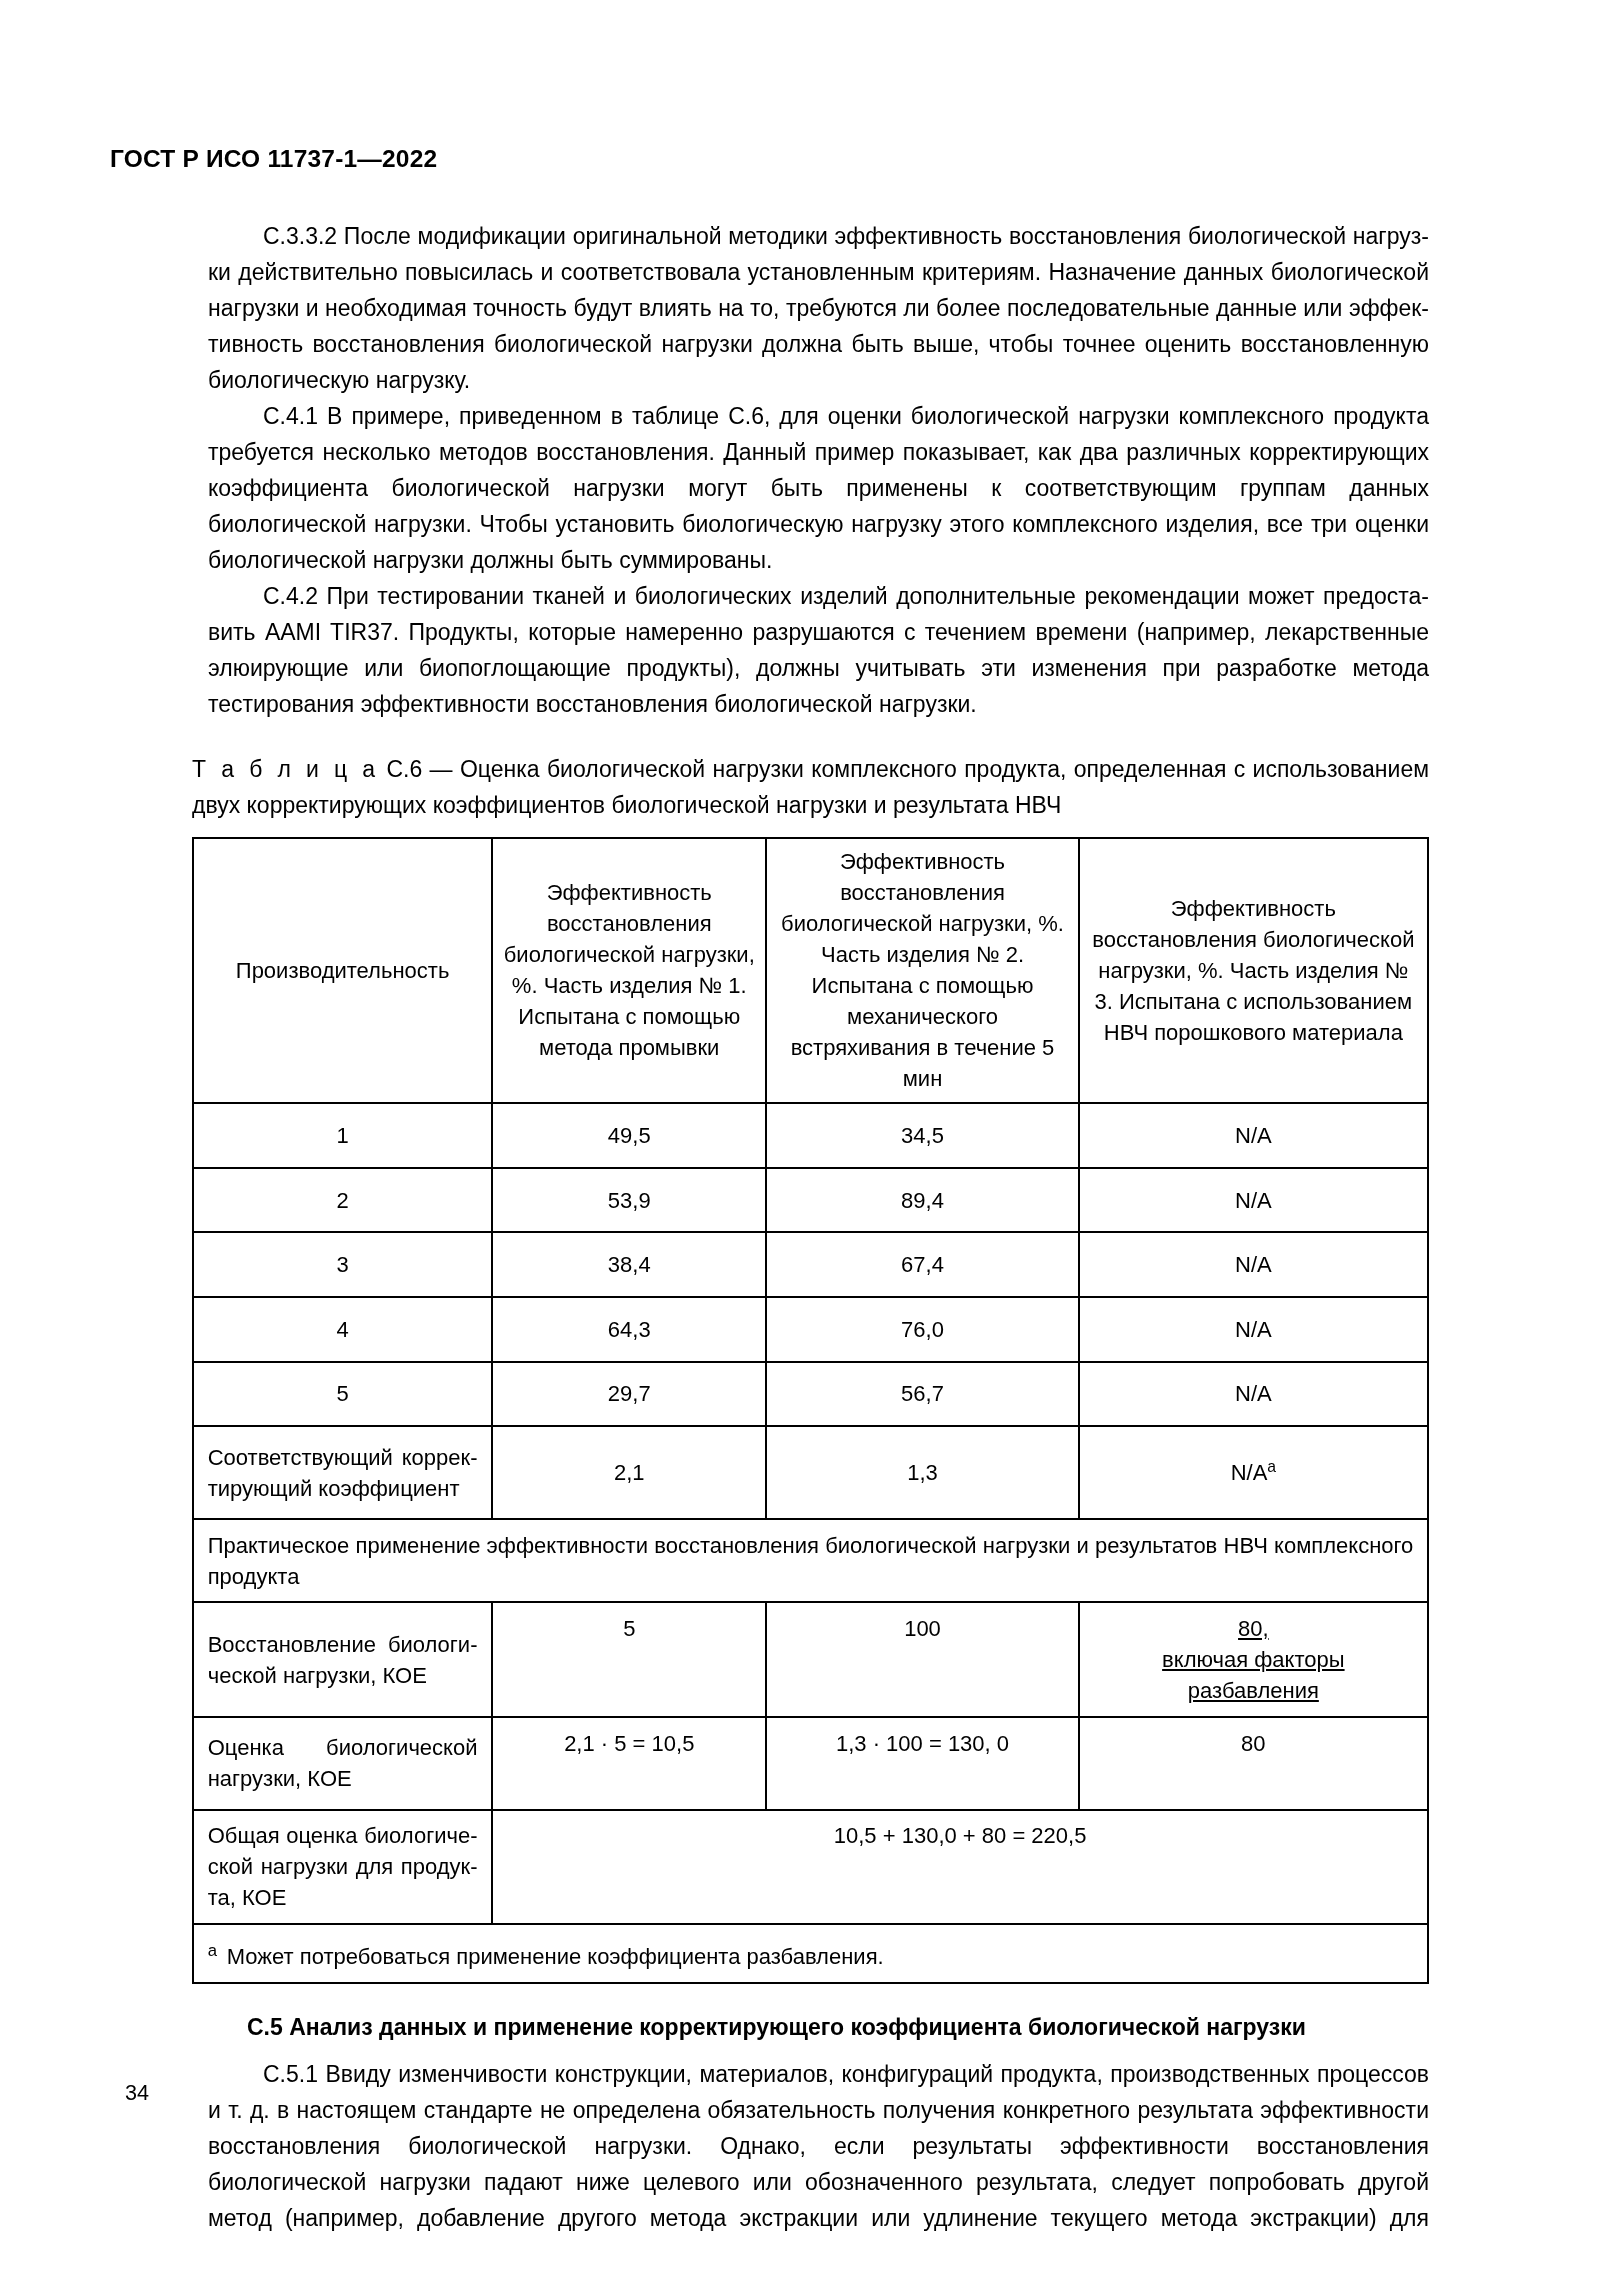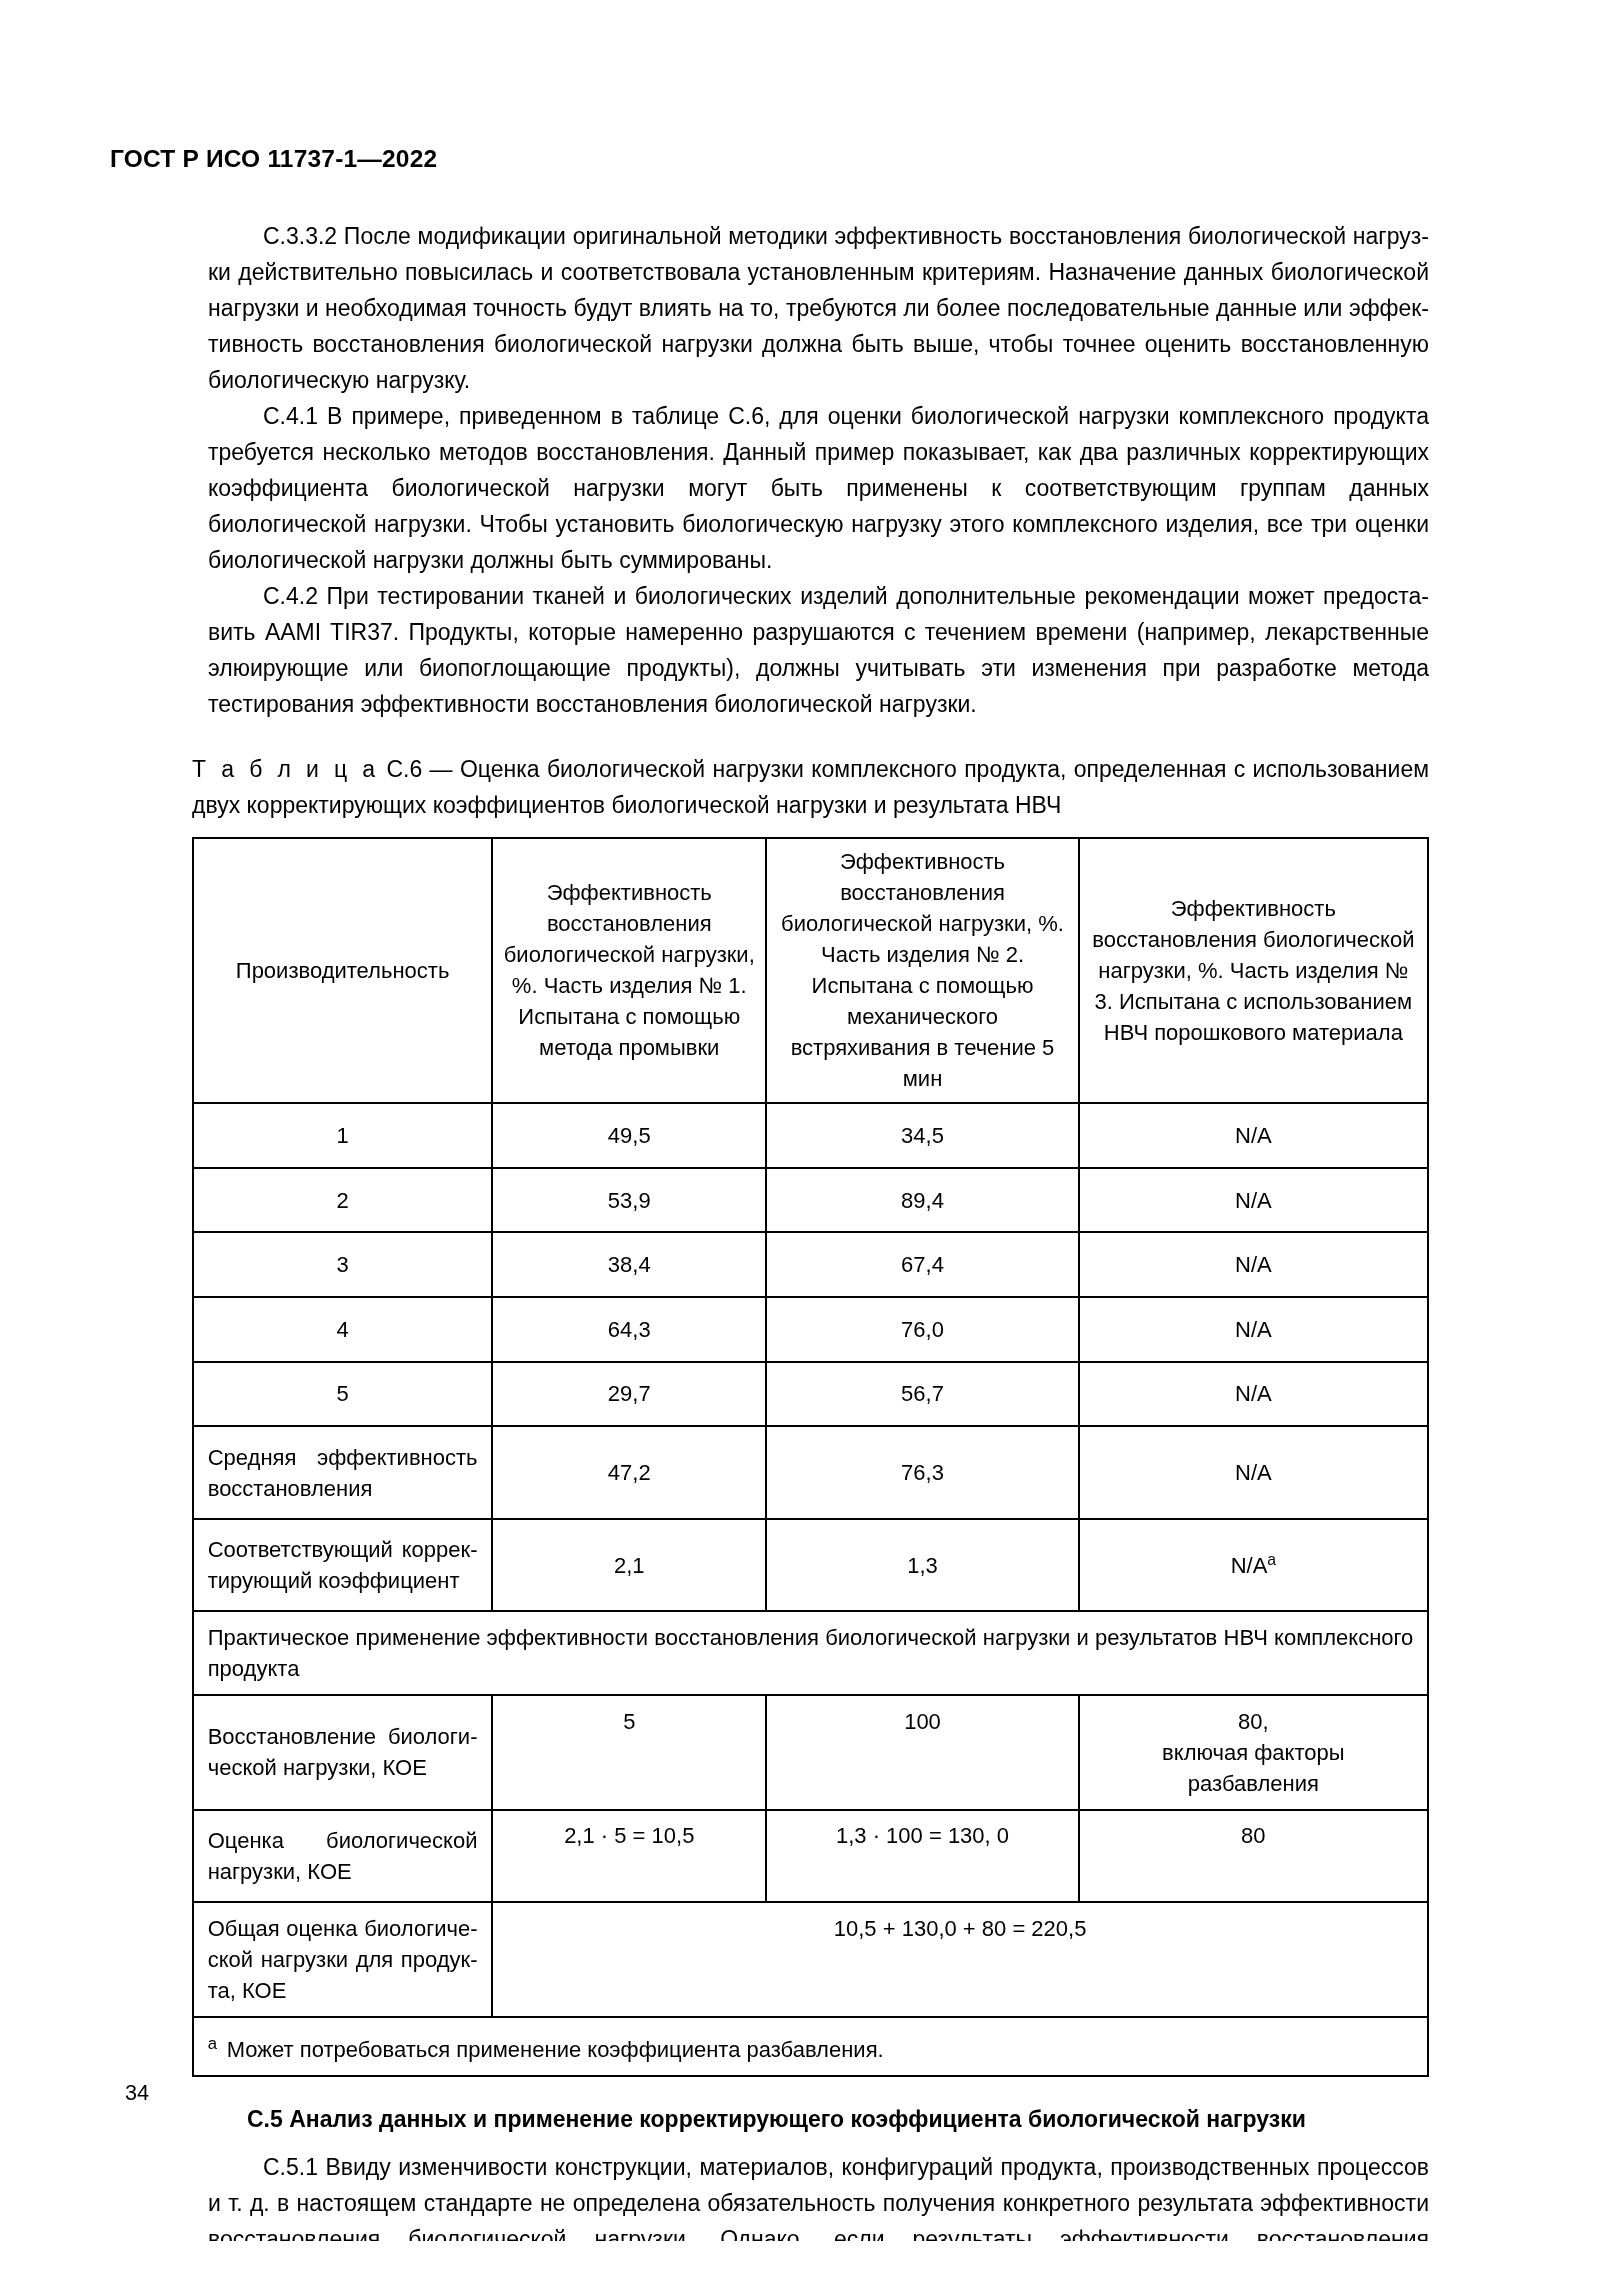--- a/index.html
+++ b/index.html
@@ -177,43 +177,37 @@
           <td class="ctr">76,0</td>
           <td class="ctr">N/A</td>
         </tr>
         <tr class="datarow">
           <td class="ctr">5</td>
           <td class="ctr">29,7</td>
           <td class="ctr">56,7</td>
           <td class="ctr">N/A</td>
         </tr>
 
-        <tr class="tallrow">
-          <td class="rowh">Средняя эффективность восстановления</td>
-          <td class="ctr">47,2</td>
-          <td class="ctr">76,3</td>
-          <td class="ctr">N/A</td>
-        </tr>
 
         <tr class="tallrow">
           <td class="rowh">Соответствующий коррек­тирующий коэффициент</td>
           <td class="ctr">2,1</td>
           <td class="ctr">1,3</td>
           <td class="ctr"><span>N/A</span><sup class="fn">a</sup></td>
         </tr>
 
         <tr>
           <td class="lft just" colspan="4">Практическое применение эффективности восстановления биологической нагрузки и результатов НВЧ ком­плексного продукта</td>
         </tr>
 
         <tr>
           <td class="rowh">Восстановление биологи­ческой нагрузки, КОЕ</td>
           <td class="ctr" style="vertical-align:top;">5</td>
           <td class="ctr" style="vertical-align:top;">100</td>
-          <td class="ctr" style="vertical-align:top;">
+          <td class="ctr" style="vertical-align:top;text-decoration:underline;">
             <div>80,</div>
             <div>включая факторы</div>
             <div>разбавления</div>
           </td>
         </tr>
 
         <tr class="tallrow">
           <td class="rowh">Оценка биологической на­грузки, КОЕ</td>
           <td class="ctr" style="vertical-align:top;">2,1 · 5 = 10,5</td>
           <td class="ctr" style="vertical-align:top;">1,3 · 100 = 130, 0</td>

